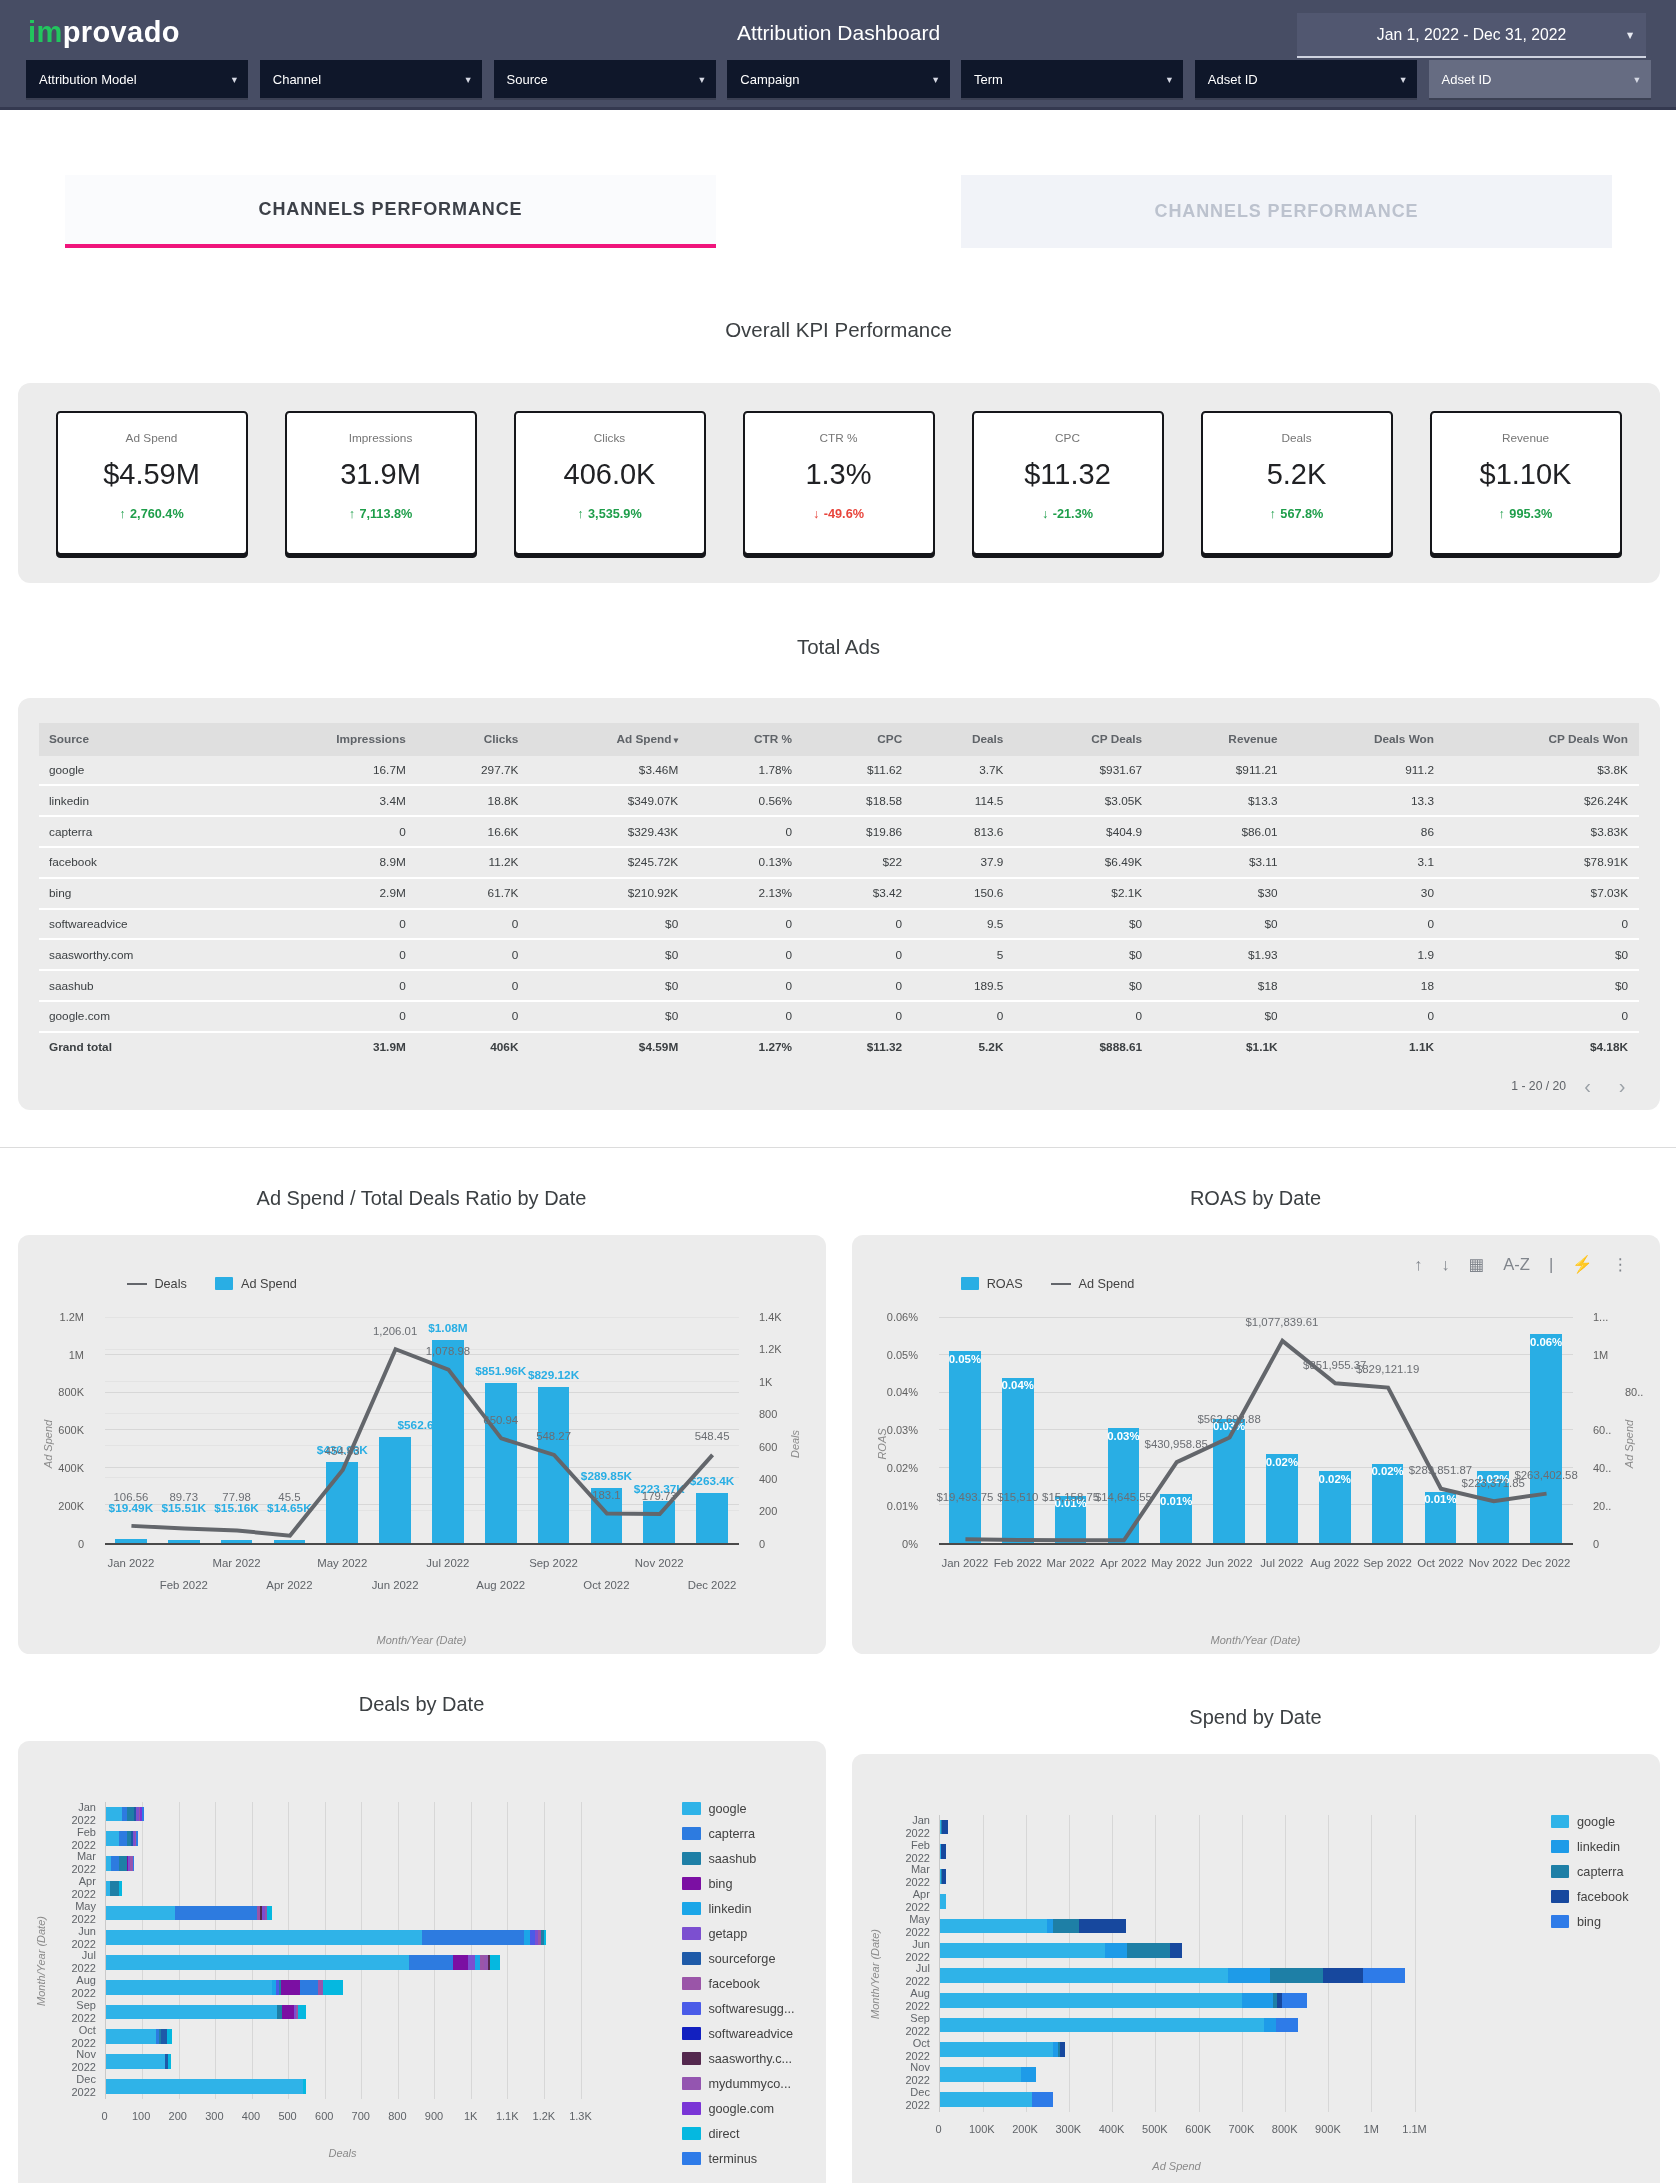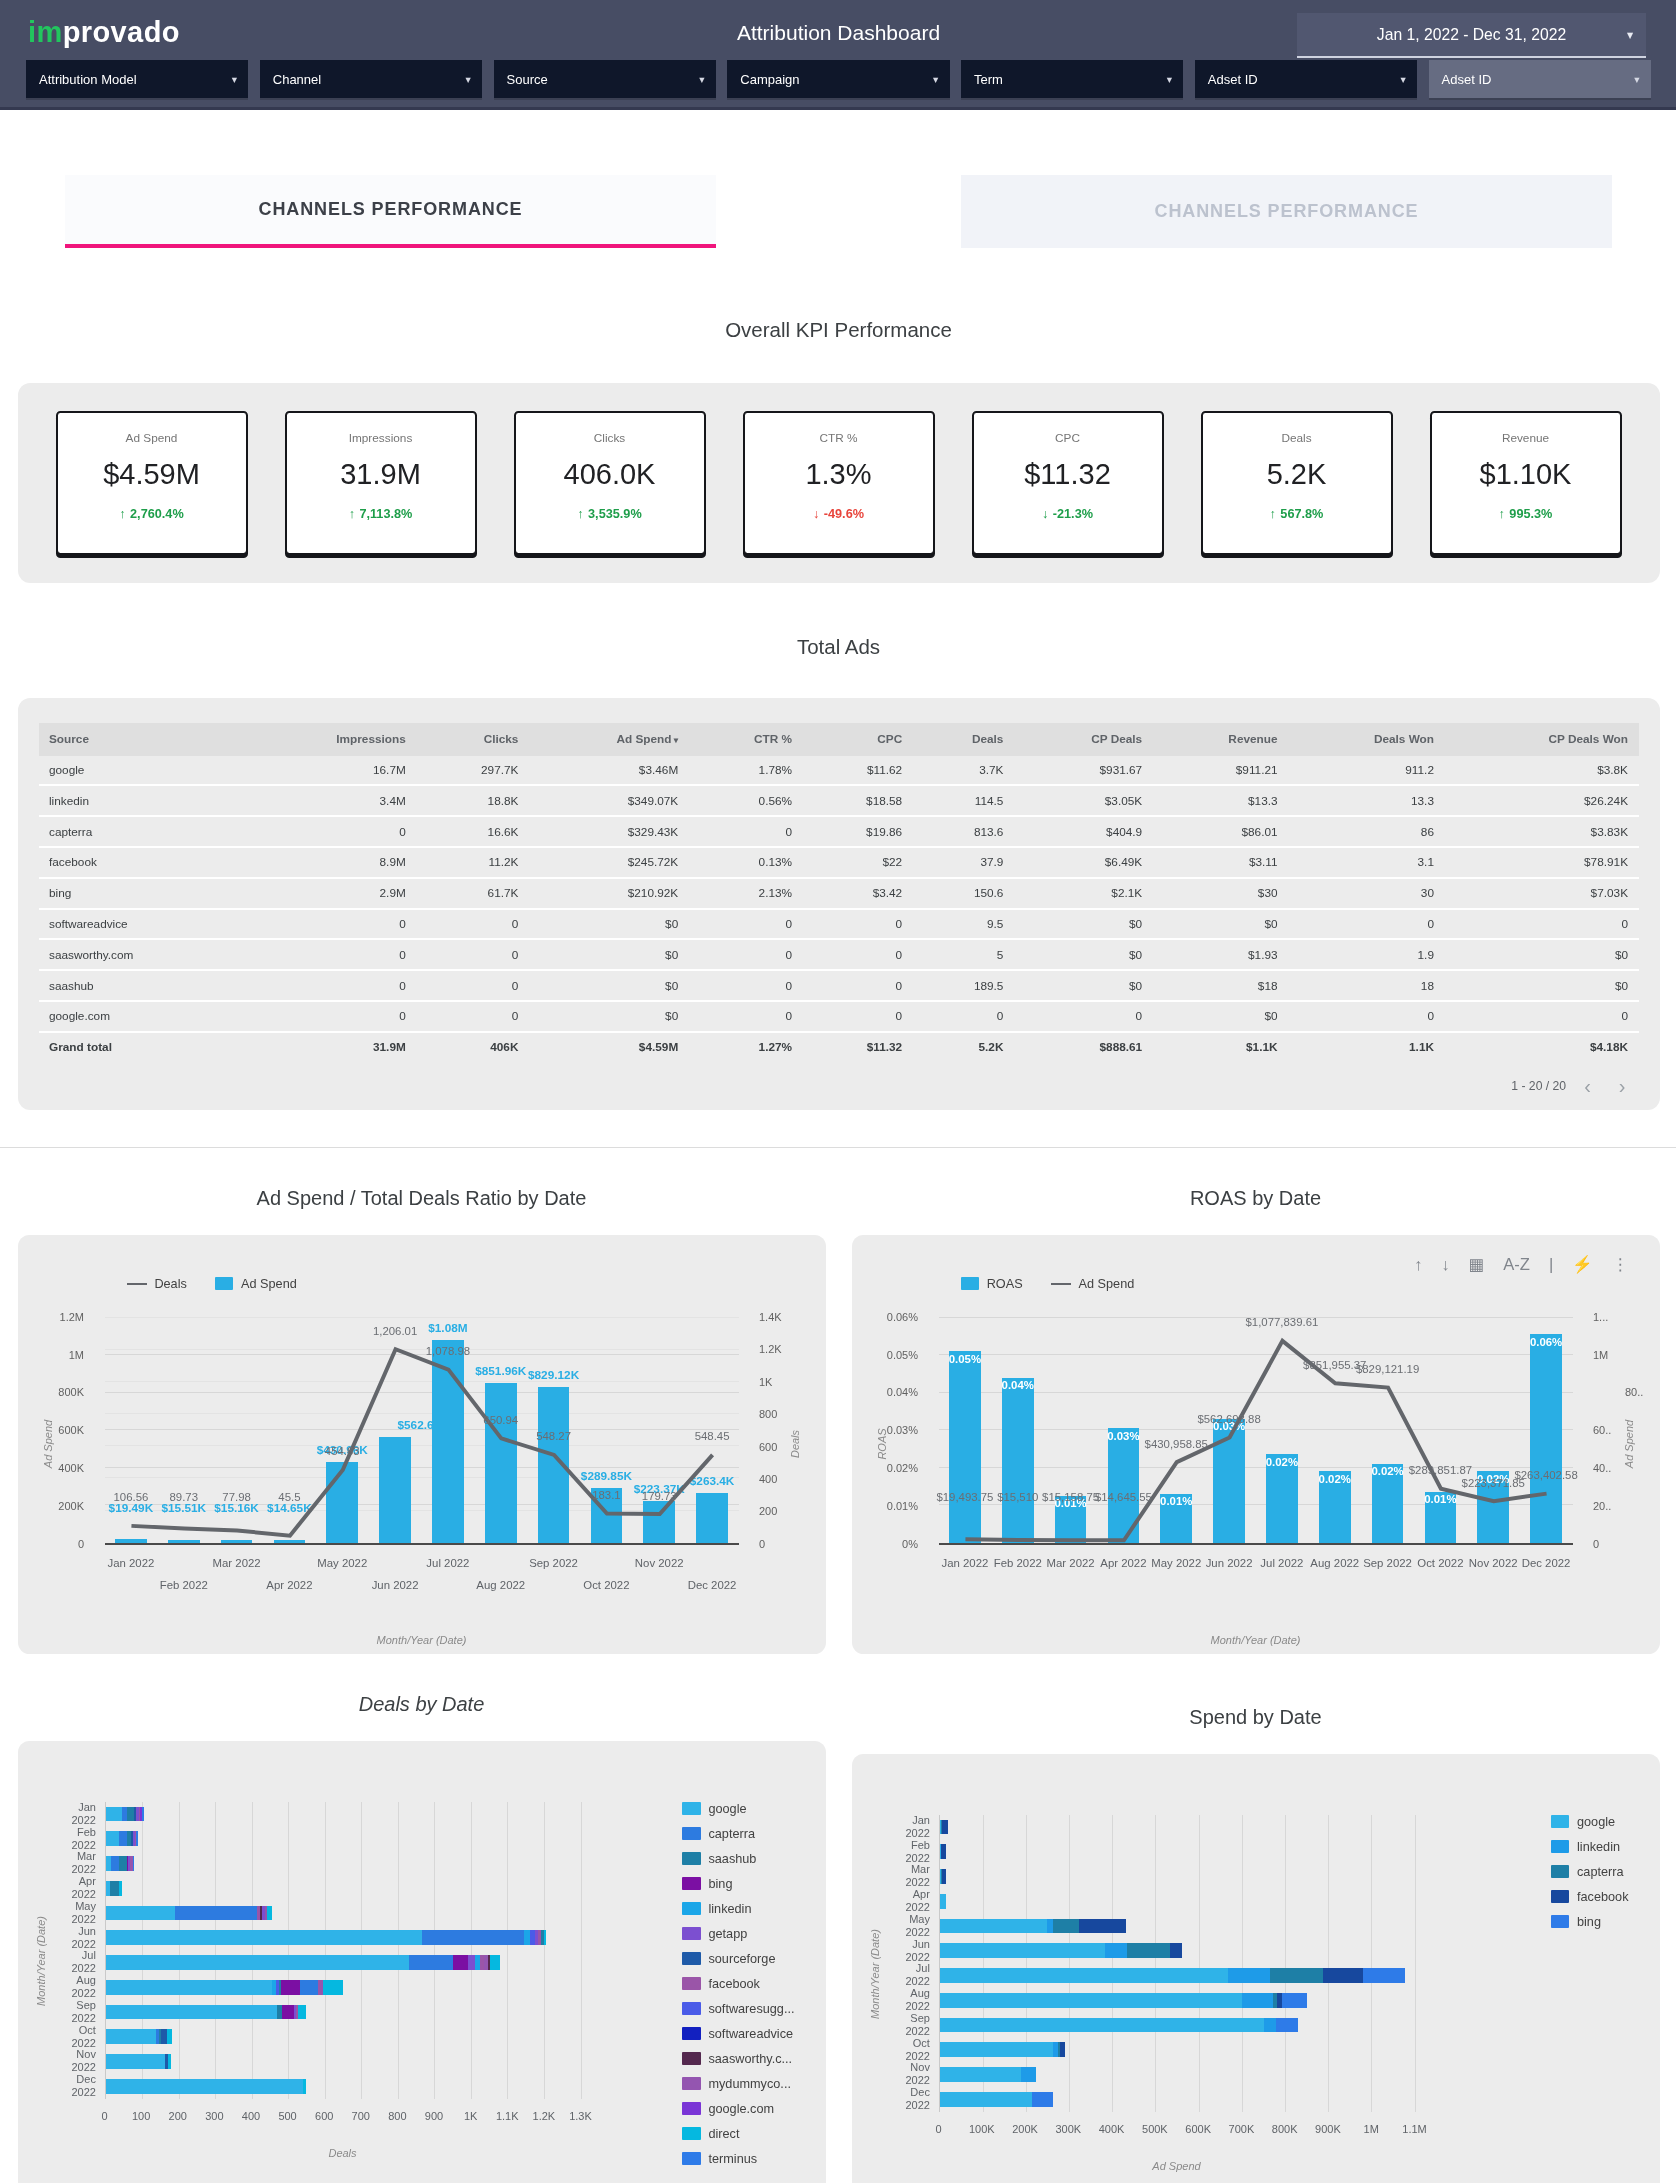--- a/index.html
+++ b/index.html
@@ -586,21 +586,21 @@
           <div class="xtitle" style="bottom: 7.9px;">Month/Year (Date)</div>
         </div>
         <div class="vtitle" style="left: 24.5px; top: 50%; transform: rotate(180deg) translateY(50%);">ROAS</div>
         <div class="vtitle" style="right: 24.5px; top: 50%; transform: rotate(180deg) translateY(50%);">Ad Spend</div>
       </div>
   </div>
 </div>
 
 <div class="charts-row">
   <div class="chart-col">
-    <div class="chart-title" style="font-style:italic;">Deals by Date</div>
+    <div class="chart-title" style="">Deals by Date</div>
     <div class="chart-panel hbar-panel" id="chart3">
         <div class="plot" style="inset: 61px 245px 131px 87px; border-left: 0.9px solid rgb(201, 201, 201);">
           <div class="vgridline" style="left: 7.69231%; background: rgb(215, 215, 215);"></div>
           <div class="vgridline" style="left: 15.3846%; background: rgb(215, 215, 215);"></div>
           <div class="vgridline" style="left: 23.0769%; background: rgb(215, 215, 215);"></div>
           <div class="vgridline" style="left: 30.7692%; background: rgb(215, 215, 215);"></div>
           <div class="vgridline" style="left: 38.4615%; background: rgb(215, 215, 215);"></div>
           <div class="vgridline" style="left: 46.1538%; background: rgb(215, 215, 215);"></div>
           <div class="vgridline" style="left: 53.8462%; background: rgb(215, 215, 215);"></div>
           <div class="vgridline" style="left: 61.5385%; background: rgb(215, 215, 215);"></div>

